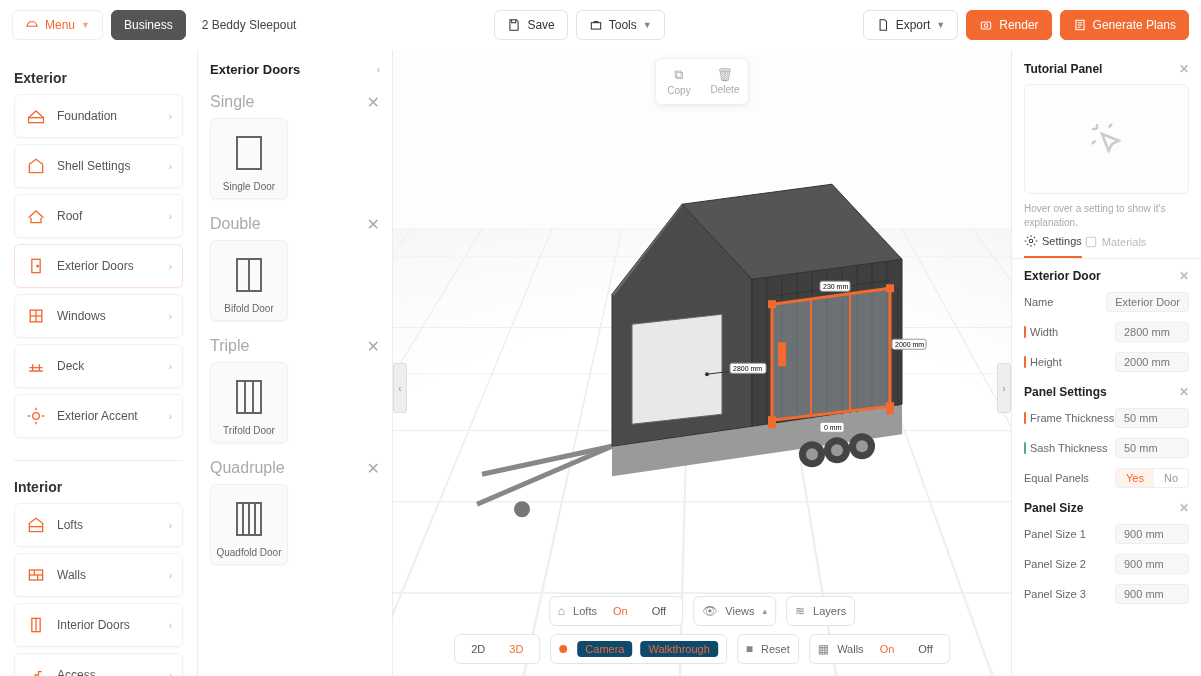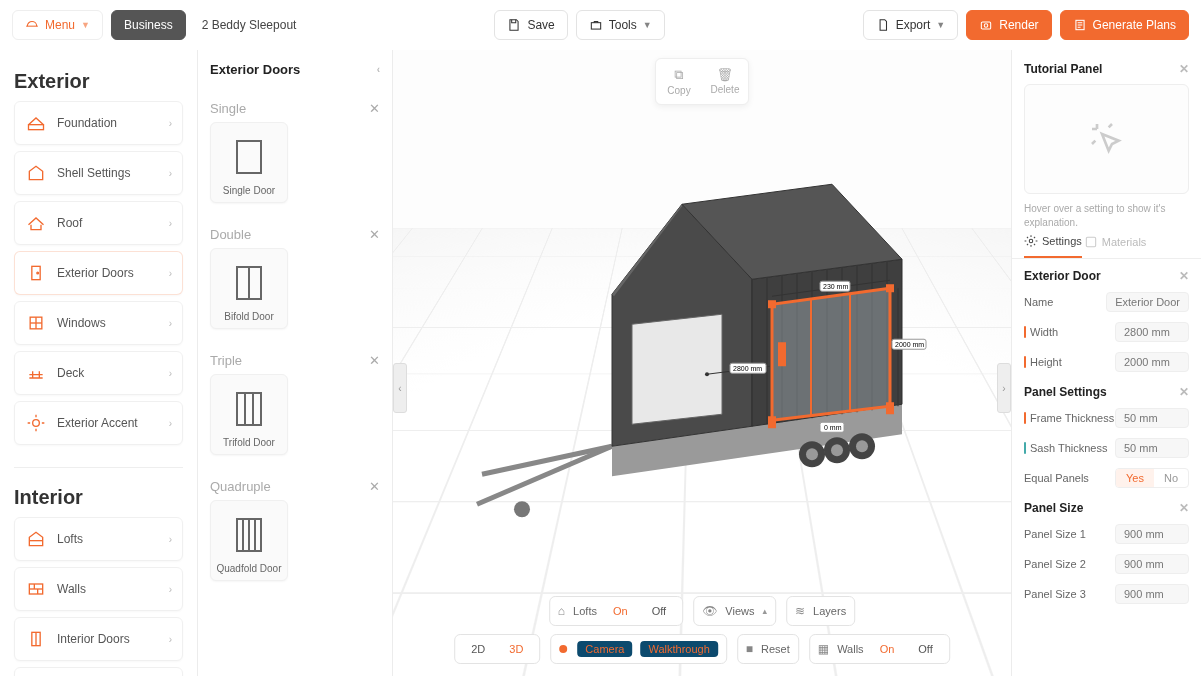--- a/index.html
+++ b/index.html
@@ -8,32 +8,32 @@
 .btn { display:inline-flex; align-items:center; gap:6px; height:30px; padding:0 12px; border:1px solid #e3e3e3; border-radius:6px; background:#fff; cursor:pointer; font-size:12px; color:#333; }
 .btn-menu { color:#f26a2f; border-color:#eee; }
 .btn-tag { background:#555; color:#fff; border-color:#555; }
 .btn-orange { background:#f26a2f; color:#fff; border-color:#f26a2f; }
 .project-name { font-size:12px; color:#444; margin-left:8px; }
 .spacer { flex:1; }
 .chev { font-size:9px; opacity:.6; }
 .app { display:flex; height:calc(100vh - 50px); }
 .sidebar { width:198px; border-right:1px solid #ececec; overflow-y:auto; padding:14px 0 40px; }
 .side-section { padding:0 14px 10px; }
-.side-title { font-size:20px; font-weight:600; color:#333; padding:6px 0 8px; }
+.side-title { font-size:14px; font-weight:600; color:#333; padding:6px 0 8px; }
 .side-item { display:flex; align-items:center; gap:10px; height:44px; border:1px solid #f0f0f0; border-radius:6px; padding:0 10px; margin-bottom:6px; cursor:pointer; background:#fff; box-shadow:0 1px 2px rgba(0,0,0,.03);}
 .side-item.active { border-color:#f26a2f33; }
 .side-icon { width:22px; height:22px; display:flex; align-items:center; justify-content:center; color:#f26a2f; }
 .side-icon svg { width:20px; height:20px; stroke:#f26a2f; fill:none; stroke-width:1.6; }
 .side-label { flex:1; font-size:12px; color:#555; }
 .side-arrow { color:#bbb; font-size:10px; }
 .hr { height:1px; background:#eee; margin:6px 14px 12px; }
 
 .panel2 { width:195px; border-right:1px solid #ececec; padding:12px; overflow-y:auto; }
 .panel2-head { display:flex; align-items:center; justify-content:space-between; font-weight:600; font-size:13px; margin-bottom:10px; }
-.group-label { display:flex; justify-content:space-between; font-size:13px; color:#aaa; margin:24px 0 6px; }
+.group-label { display:flex; justify-content:space-between; font-size:16px; color:#aaa; margin:16px 0 6px; }
 .door-grid { display:flex; gap:8px; flex-wrap:wrap; }
 .door-card { width:78px; background:#fafafa; border:1px solid #f0f0f0; border-radius:6px; padding:6px 4px 6px; text-align:center; cursor:pointer; box-shadow:0 1px 2px rgba(0,0,0,.04);}
 .door-thumb { height:56px; display:flex; align-items:center; justify-content:center; }
 .door-card .caption { font-size:10px; color:#666; white-space:nowrap; }
 .door-thumb svg { stroke:#666; fill:none; stroke-width:2; }
 
 .viewport { flex:1; position:relative; background:#fdfdfd; overflow:hidden; }
 .viewport .grid { position:absolute; inset:0; background:
   linear-gradient(#eee 1px, transparent 1px) 0 0/60px 60px,
   linear-gradient(90deg,#eee 1px, transparent 1px) 0 0/60px 60px,

